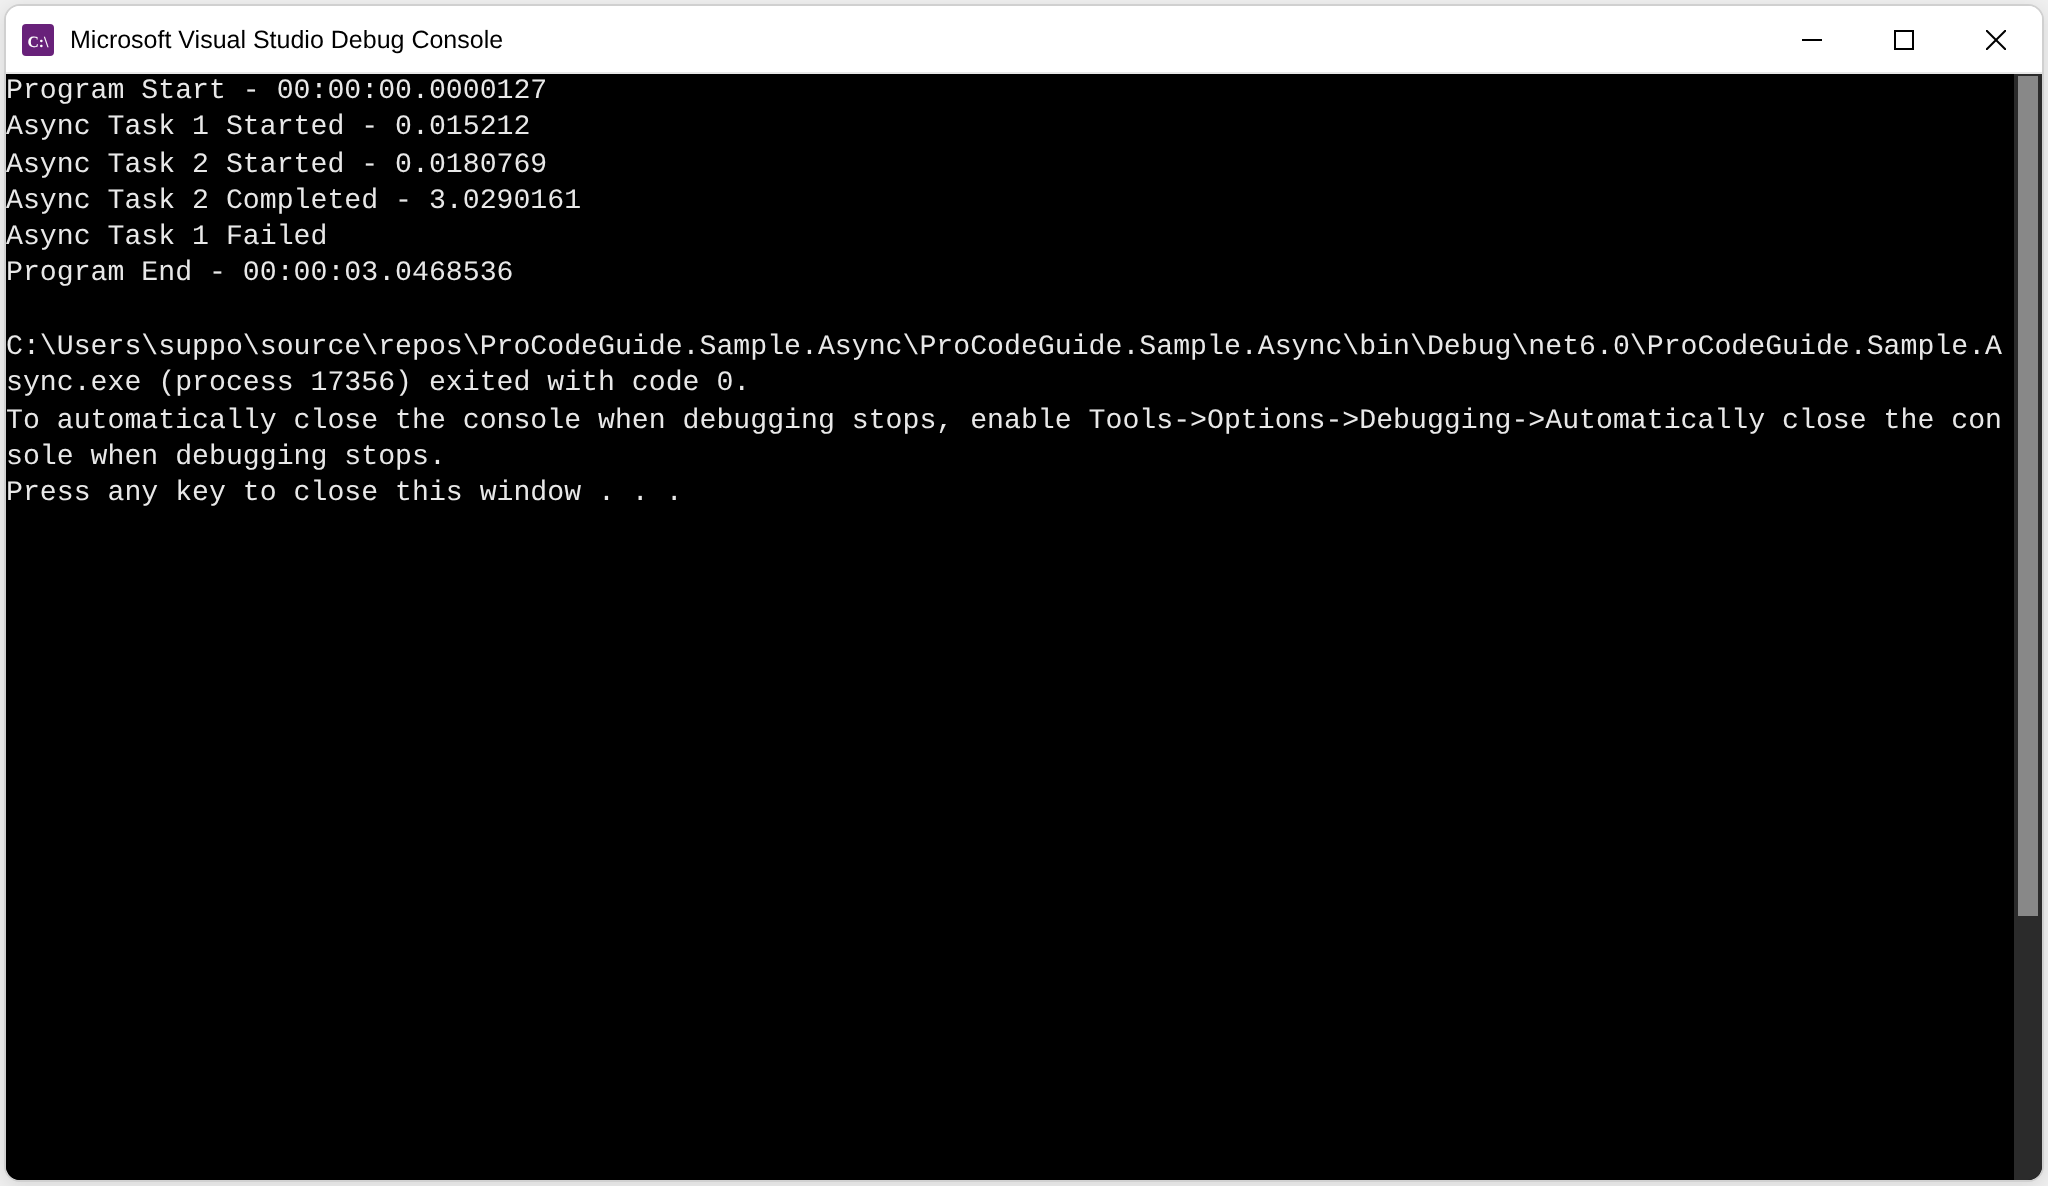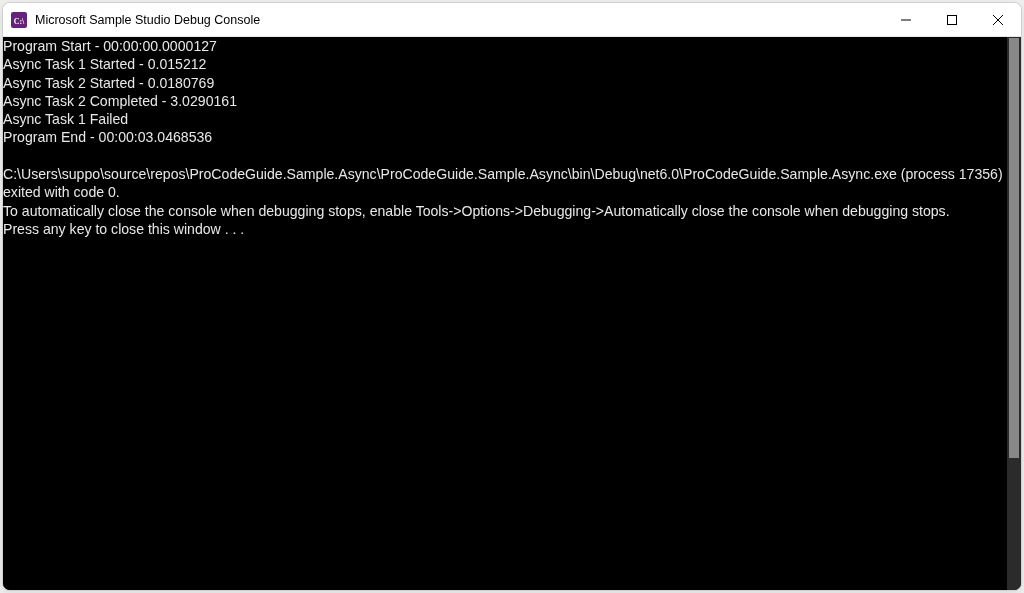--- a/index.html
+++ b/index.html
@@ -85,21 +85,21 @@
       flex: 1;
       display: flex;
       background: #000000;
       position: relative;
       overflow: hidden;
     }
     .console-area {
       flex: 1;
       background: #000000;
       color: #e8e8e8;
-      font-family: Liberation Sans, sans-serif;
+      font-family: Liberation Mono, monospace;
       font-size: 14.1px;
       line-height: 18.3px;
       padding: 0 0 0 0;
       white-space: pre-wrap;
       word-break: break-all;
       overflow: hidden;
     }
     .console-line {
       display: block;
     }
@@ -123,21 +123,21 @@
 <body>
 
 <div class="window">
   <div class="titlebar">
     <div class="app-icon">
       <svg viewBox="0 0 16 16">
         <rect x="0" y="0" width="16" height="16" fill="#68217a"></rect>
         <text x="2" y="12" font-size="9" fill="#fff" font-family="Segoe UI" font-weight="bold">C:\</text>
       </svg>
     </div>
-    <div class="window-title">Microsoft Sample Studio Debug Console</div>
+    <div class="window-title">Microsoft Visual Studio Debug Console</div>
     <div class="titlebar-spacer"></div>
     <div class="window-controls">
       <button class="win-btn">
         <svg viewBox="0 0 10 10">
             <line x1="0" y1="5" x2="10" y2="5"></line>
           </svg>
       </button>
       <button class="win-btn">
         <svg viewBox="0 0 10 10">
             <rect x="0.5" y="0.5" width="9" height="9"></rect>

